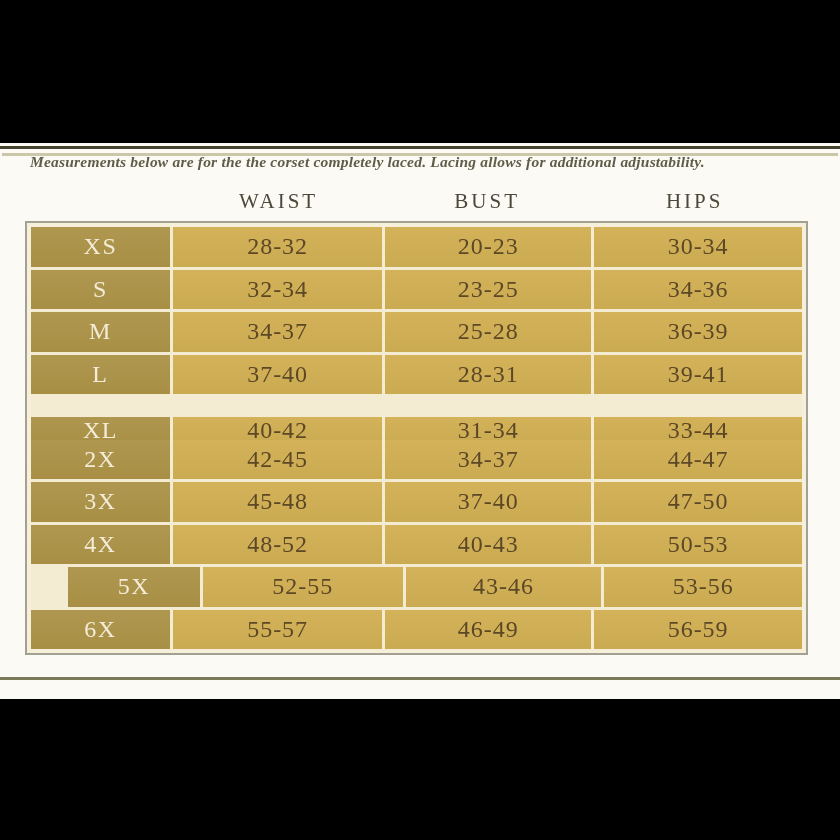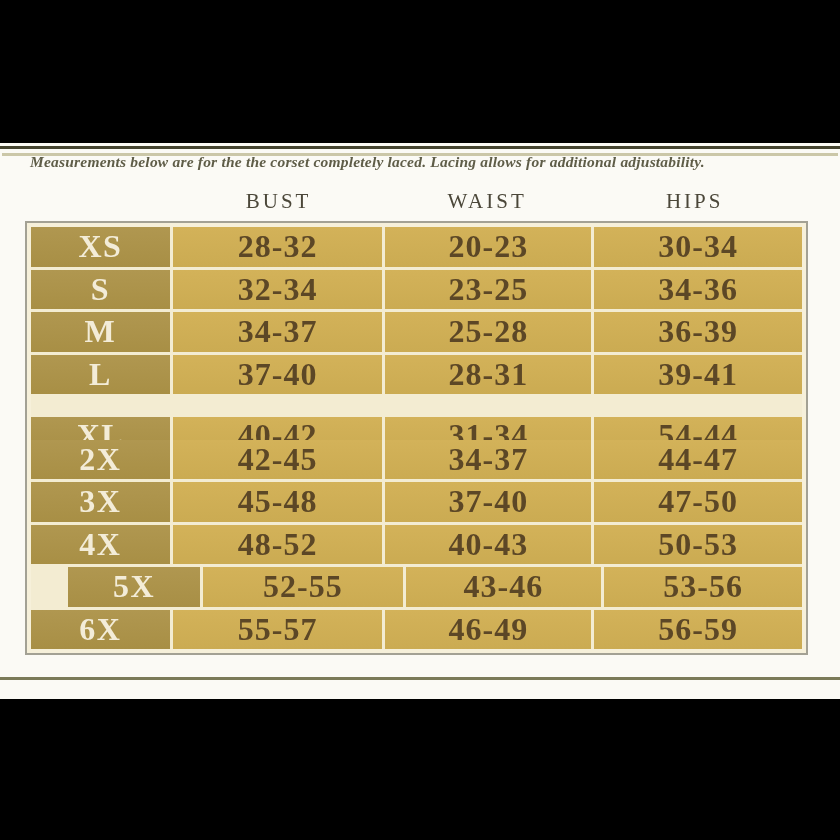--- a/index.html
+++ b/index.html
@@ -52,24 +52,23 @@
   }
   .table-inner {
     display: grid;
     grid-auto-rows: 39.5px;
     gap: 3px;
     background: #f3ecd2;
   }
   .trow { display: contents; }
   .tcell {
     display: flex; align-items: center; justify-content: center;
-    font-size: 32px; letter-spacing: 1px;
+    font-size: 24px; letter-spacing: 1px;
     color: #5c4726;
     background: linear-gradient(180deg, #d3b259, #cbab52);
-    font-weight: bold;
   }
   .tcell.size {
     background: linear-gradient(180deg, #b09750, #a88f45);
     color: #f3ecd8;
     letter-spacing: 1.5px;
   }
   .bottom-rule {
     position: absolute; left: 0; top: 534px; width: 840px;
     height: 3px; background: #7b7a58;
   }
@@ -79,22 +78,22 @@
 
 <div class="letterbox top"></div>
 
 <div class="content">
   <div class="top-rule"></div>
   <div class="note">Measurements below are for the the corset completely laced. Lacing allows for additional adjustability.</div>
 
   <div class="chart-area">
     <div class="header-row grid-cols">
       <div class="header-cell"></div>
+      <div class="header-cell">WAIST</div>
       <div class="header-cell">BUST</div>
-      <div class="header-cell">WAIST</div>
       <div class="header-cell">HIPS</div>
     </div>
 
     <div class="table-wrap">
       <div class="table-inner" id="size-rows">
           <div class="trow grid-cols" style="display: grid; grid-column: 1 / -1; gap: 3px;">
             <div class="tcell size">XS</div>
             <div class="tcell">28-32</div>
             <div class="tcell">20-23</div>
             <div class="tcell">30-34</div>
@@ -114,21 +113,21 @@
           <div class="trow grid-cols" style="display: grid; grid-column: 1 / -1; gap: 3px;">
             <div class="tcell size">L</div>
             <div class="tcell">37-40</div>
             <div class="tcell">28-31</div>
             <div class="tcell">39-41</div>
           </div>
           <div class="trow grid-cols" style="display: grid; grid-column: 1 / -1; gap: 3px; margin-top: 20px;">
             <div class="tcell size">XL</div>
             <div class="tcell">40-42</div>
             <div class="tcell">31-34</div>
-            <div class="tcell">54-44</div>
+            <div class="tcell">33-44</div>
           </div>
           <div class="trow grid-cols" style="display: grid; grid-column: 1 / -1; gap: 3px; text-align: center;">
             <div class="tcell size">2X</div>
             <div class="tcell">42-45</div>
             <div class="tcell">34-37</div>
             <div class="tcell">44-47</div>
           </div>
           <div class="trow grid-cols" style="display: grid; grid-column: 1 / -1; gap: 3px; border-radius: 7px;">
             <div class="tcell size">3X</div>
             <div class="tcell">45-48</div>

